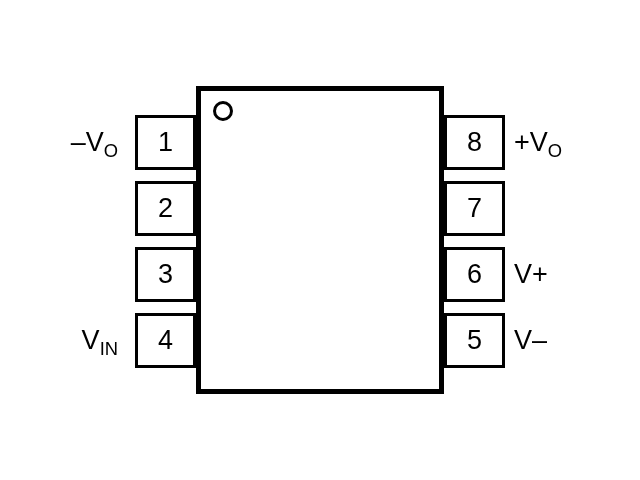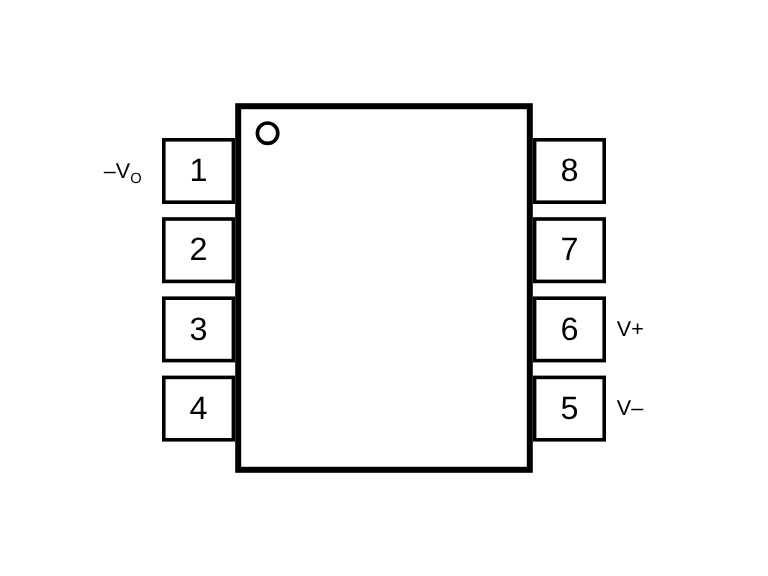--- a/index.html
+++ b/index.html
@@ -51,21 +51,21 @@
   .pin-box.left  { left: 135px; }
   .pin-box.right { left: 444px; }
   .row-0 { top: 115px; }
   .row-1 { top: 181px; }
   .row-2 { top: 247px; }
   .row-3 { top: 313px; }
   .pin-label {
     position: absolute;
     height: 55px;
     line-height: 55px;
-    font-size: 18px;
+    font-size: 27px;
     white-space: nowrap;
   }
   .pin-label.left {
     left: 0;
     width: 118px;
     text-align: right;
   }
   .pin-label.right {
     left: 514px;
     width: 126px;
@@ -107,21 +107,27 @@
   <div class="pin-box right row-2">
     <span>6</span>
   </div>
   <div class="pin-box right row-3">
     <span>5</span>
   </div>
 
   <div class="pin-label left row-0">
     <span>–V</span><sub>O</sub>
   </div>
+  <div class="pin-label left row-3">
+    <span>V</span><sub>IN</sub>
+  </div>
 
+  <div class="pin-label right row-0">
+    <span>+V</span><sub>O</sub>
+  </div>
   <div class="pin-label right row-2">
     <span>V+</span><sub></sub>
   </div>
   <div class="pin-label right row-3">
     <span>V–</span><sub></sub>
   </div>
 
 </div>
 
 </body></html>

